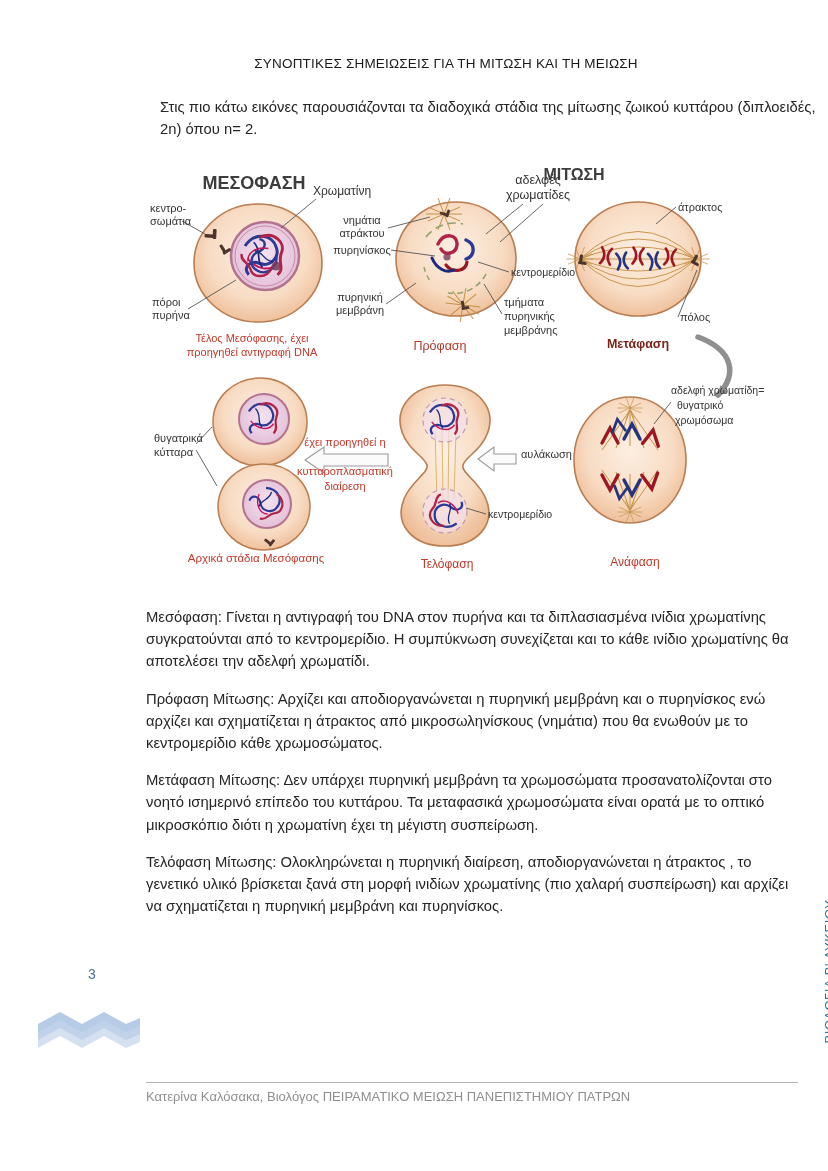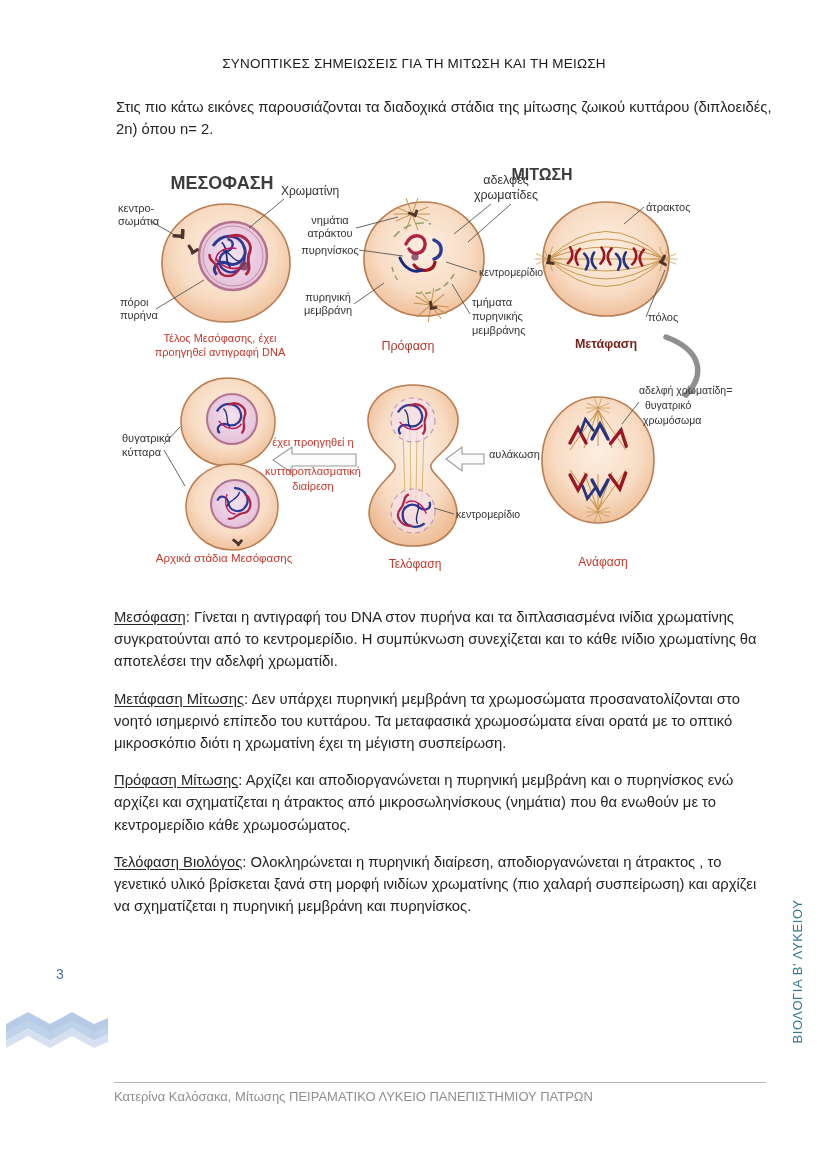--- a/index.html
+++ b/index.html
@@ -1,27 +1,27 @@
 <!DOCTYPE html>
 <html><head>
 <meta charset="utf-8">
 <style>
   html,body{margin:0;padding:0;}
   body{width:828px;height:1171px;background:#ffffff;position:relative;
        font-family:"Liberation Sans",sans-serif;}
-  .page{position:absolute;inset:0;background:#ffffff;overflow:hidden;}
+  .page{position:absolute;inset:0;background:#ffffff;overflow:hidden;margin-left:32px;}
   .title{position:absolute;left:0;top:56px;width:828px;text-align:center;
          font-size:13.5px;font-weight:500;color:#1a1a1a;letter-spacing:.2px;margin:0;}
-  .intro{position:absolute;left:116px;top:96px;width:662px;font-size:14.8px;
+  .intro{position:absolute;left:128px;top:96px;width:662px;font-size:14.8px;
          line-height:1.5;color:#262626;margin:0;}
   .diagram{position:absolute;left:116px;top:162px;}
   .paras{position:absolute;left:114px;top:606px;width:662px;font-size:14.8px;
          line-height:1.5;color:#262626;}
   .paras p{margin:0 0 15px 0;}
-  .term{text-decoration:underline;text-underline-offset:2px;}
+  .term{text-underline-offset:2px;}
   .page-number{position:absolute;left:56px;top:966px;font-size:14px;color:#4a6fa5;}
   .side-label{position:absolute;left:712px;top:964px;width:170px;text-align:center;
          transform:rotate(-90deg);font-size:13px;color:#2e7c8f;letter-spacing:.6px;}
   .ribbon{position:absolute;left:6px;top:1006px;}
   .footer-rule{position:absolute;left:114px;top:1082px;width:652px;border-top:1px solid #b5b5b5;}
   .footer{position:absolute;left:114px;top:1089px;width:680px;font-size:13px;color:#8f8f8f;}
   svg text{font-family:"Liberation Sans",sans-serif;}
 </style>
 </head>
 <body>
@@ -242,30 +242,30 @@
     <text x="197" y="313" text-anchor="middle" fill="#c0392b" font-size="11">κυτταροπλασματική</text>
     <text x="197" y="328" text-anchor="middle" fill="#c0392b" font-size="11">διαίρεση</text>
 
     <text x="108" y="400" text-anchor="middle" fill="#c0392b" font-size="11.5">Αρχικά στάδια Μεσόφασης</text>
     <text x="299" y="406" text-anchor="middle" fill="#c0392b" font-size="12">Τελόφαση</text>
     <text x="487" y="404" text-anchor="middle" fill="#c0392b" font-size="12">Ανάφαση</text>
   </svg>
 
   <div class="paras">
     <p><span class="term">Μεσόφαση</span><span>: Γίνεται η αντιγραφή του DNA στον πυρήνα και τα διπλασιασμένα ινίδια χρωματίνης συγκρατούνται από το κεντρομερίδιο. Η συμπύκνωση συνεχίζεται και το κάθε ινίδιο χρωματίνης θα αποτελέσει την αδελφή χρωματίδι.</span></p>
+    <p><span class="term">Πρόφαση Μίτωσης</span><span>: Αρχίζει και αποδιοργανώνεται η πυρηνική μεμβράνη και ο πυρηνίσκος ενώ αρχίζει και σχηματίζεται η άτρακτος από μικροσωληνίσκους (νημάτια) που θα ενωθούν με το κεντρομερίδιο κάθε χρωμοσώματος.</span></p>
     <p><span class="term">Μετάφαση Μίτωσης</span><span>: Δεν υπάρχει πυρηνική μεμβράνη τα χρωμοσώματα προσανατολίζονται στο νοητό ισημερινό επίπεδο του κυττάρου. Τα μεταφασικά χρωμοσώματα είναι ορατά με το οπτικό μικροσκόπιο διότι η χρωματίνη έχει τη μέγιστη συσπείρωση.</span></p>
-    <p><span class="term">Πρόφαση Μίτωσης</span><span>: Αρχίζει και αποδιοργανώνεται η πυρηνική μεμβράνη και ο πυρηνίσκος ενώ αρχίζει και σχηματίζεται η άτρακτος από μικροσωληνίσκους (νημάτια) που θα ενωθούν με το κεντρομερίδιο κάθε χρωμοσώματος.</span></p>
-    <p><span class="term">Τελόφαση Βιολόγος</span><span>: Ολοκληρώνεται η πυρηνική διαίρεση, αποδιοργανώνεται η άτρακτος , το γενετικό υλικό βρίσκεται ξανά στη μορφή ινιδίων χρωματίνης (πιο χαλαρή συσπείρωση) και αρχίζει να σχηματίζεται η πυρηνική μεμβράνη και πυρηνίσκος.</span></p>
+    <p><span class="term">Τελόφαση Μίτωσης</span><span>: Ολοκληρώνεται η πυρηνική διαίρεση, αποδιοργανώνεται η άτρακτος , το γενετικό υλικό βρίσκεται ξανά στη μορφή ινιδίων χρωματίνης (πιο χαλαρή συσπείρωση) και αρχίζει να σχηματίζεται η πυρηνική μεμβράνη και πυρηνίσκος.</span></p>
   </div>
 
   <div class="page-number">3</div>
 
   <div class="side-label">ΒΙΟΛΟΓΙΑ  Β' ΛΥΚΕΙΟΥ</div>
 
   <svg class="ribbon" width="104" height="52" viewBox="0 0 104 52">
     <polygon points="0,18 22,6 44,18 66,6 88,18 102,12 102,28 88,34 66,22 44,34 22,22 0,34" fill="#9db9dd" opacity="0.75"></polygon>
     <polygon points="0,26 22,14 44,26 66,14 88,26 102,20 102,36 88,42 66,30 44,42 22,30 0,42" fill="#c3d4ea" opacity="0.7"></polygon>
   </svg>
 
   <div class="footer-rule"></div>
-  <div class="footer">Κατερίνα Καλόσακα, Μίτωσης ΠΕΙΡΑΜΑΤΙΚΟ ΛΥΚΕΙΟ ΠΑΝΕΠΙΣΤΗΜΙΟΥ  ΠΑΤΡΩΝ</div>
+  <div class="footer">Κατερίνα Καλόσακα, Βιολόγος ΠΕΙΡΑΜΑΤΙΚΟ ΜΕΙΩΣΗ ΠΑΝΕΠΙΣΤΗΜΙΟΥ  ΠΑΤΡΩΝ</div>
 
 </div>
 
 </body></html>

